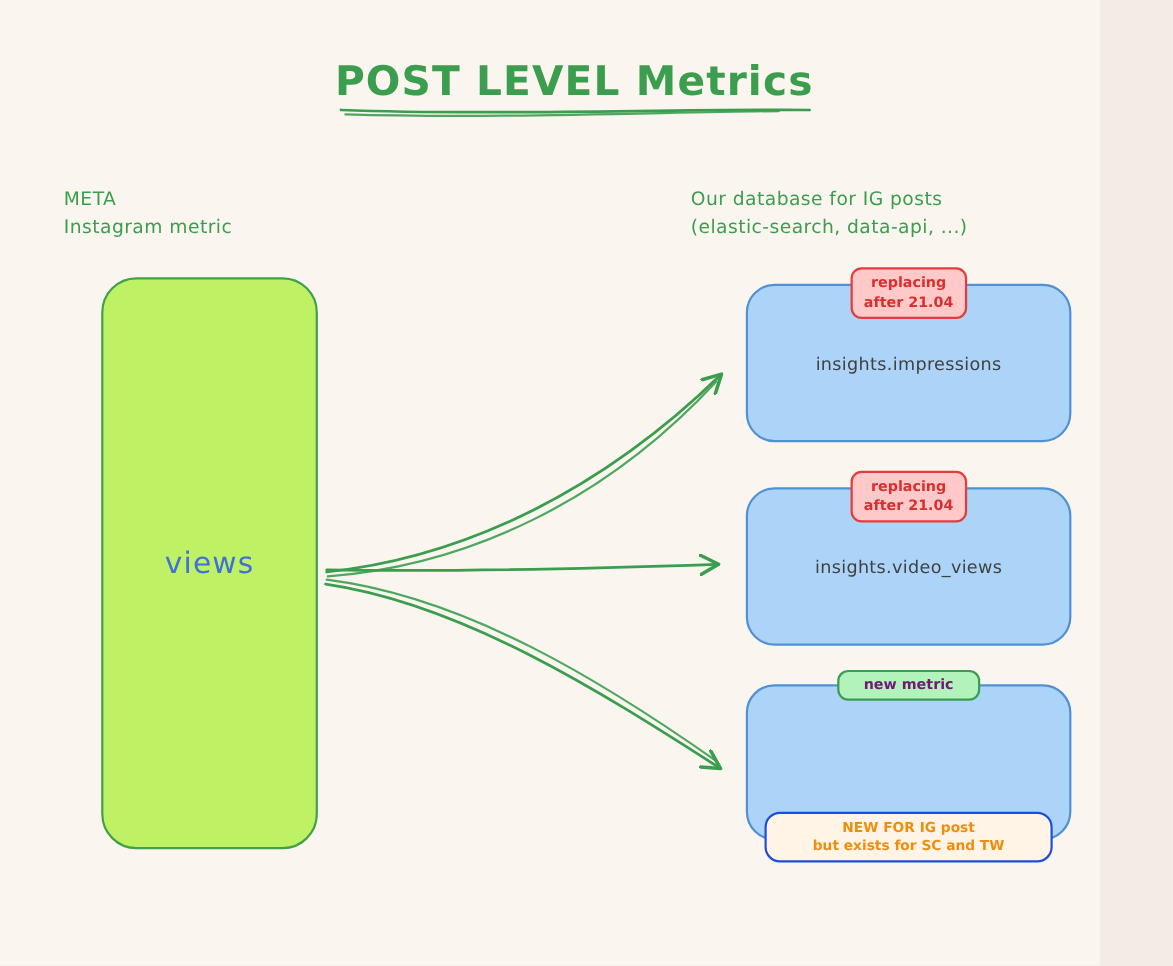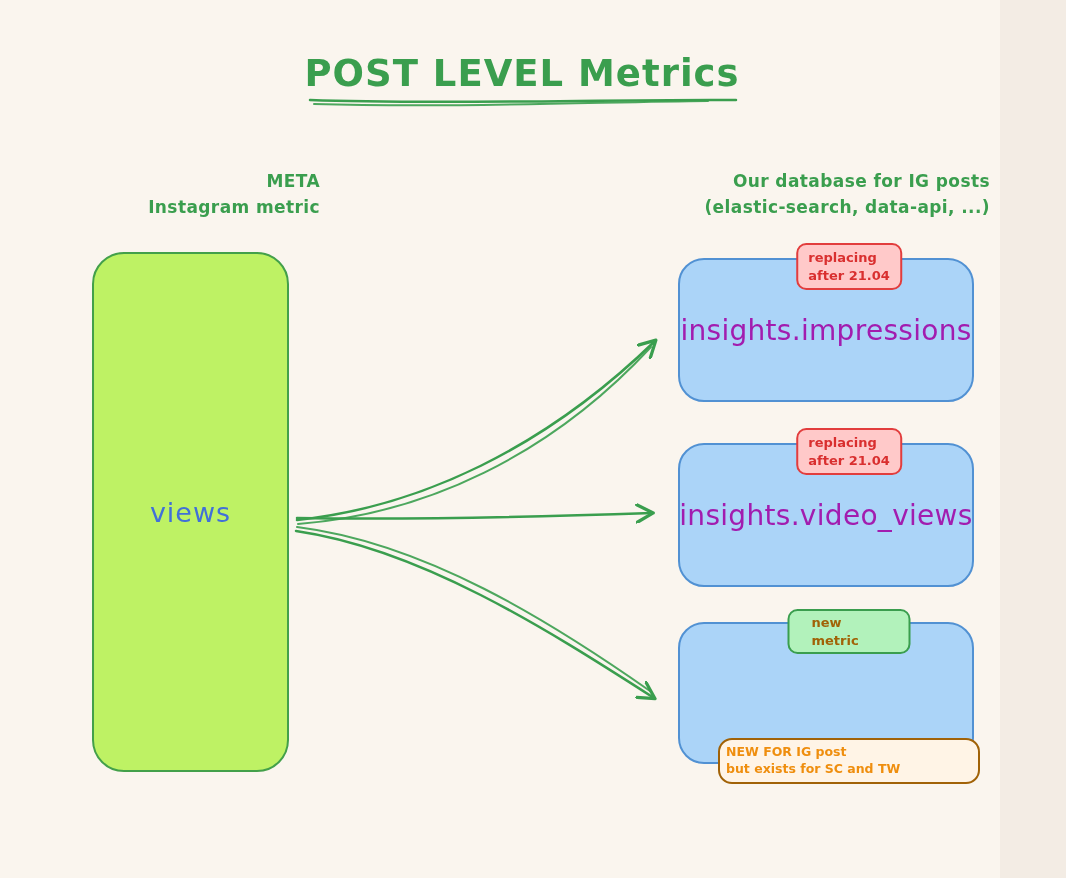--- a/index.html
+++ b/index.html
@@ -29,29 +29,29 @@
     width: 1044px;
     text-align: center;
     font-size: 37px;
     font-weight: bold;
     letter-spacing: 1px;
     color: #3a9e4e;
   }
 
   .col-header {
     position: absolute;
-    text-align: right;
+    text-align: left;
     font-size: 17px;
-    font-weight: 700;
+    font-weight: 400;
     letter-spacing: 0.4px;
     color: #3a9e4e;
     line-height: 26px;
   }
   .left-header  { top: 168px; left: 58px;  width: 262px; }
-  .right-header { top: 168px; left: 650px; width: 340px; }
+  .right-header { top: 168px; left: 628px; width: 340px; }
 
   .views-node {
     position: absolute;
     left: 92px; top: 252px;
     width: 197px; height: 520px;
     background: #bef264;
     border: 2.5px solid #43a04a;
     border-radius: 32px;
     display: flex; align-items: center; justify-content: center;
   }
@@ -69,58 +69,57 @@
     background: #abd4f8;
     border: 2.5px solid #5191d3;
     border-radius: 26px;
     display: flex; align-items: center; justify-content: center;
   }
   .node-1 { top: 258px; }
   .node-2 { top: 443px; }
   .node-3 { top: 622px; height: 142px; }
 
   .node-label {
-    font-size: 28px;
+    font-size: 16px;
     font-weight: 500;
     letter-spacing: 0.3px;
-    color: #a21caf;
+    color: #404040;
   }
 
   .badge {
     position: absolute;
     left: 50%;
     transform: translateX(-50%);
-    text-align: left;
+    text-align: center;
     white-space: pre-line;
     font-weight: 600;
     border-radius: 10px;
     padding: 4px 10px;
     line-height: 1.35;
-    margin-left: 23px;
   }
   .badge.red {
     top: -17px;
     background: #ffc9c9;
     border: 2px solid #e23d3d;
     color: #d92f2f;
     font-size: 13px;
   }
   .badge.green {
     top: -15px;
     background: #b2f2bb;
     border: 2px solid #3a9e4e;
-    color: #a16207;
+    color: #701a75;
     font-size: 13px;
     padding: 3px 22px;
   }
   .badge.orange {
     bottom: -22px;
     width: 262px;
     background: #fff4e6;
-    border: 2px solid #a16207;
+    border: 2px solid #1d4ed8;
     color: #ef8e0e;
     font-size: 12.5px;
     border-radius: 14px;
     padding: 4px 6px;
   }
 </style>
 </head>
 <body>
 
 <div class="canvas">

